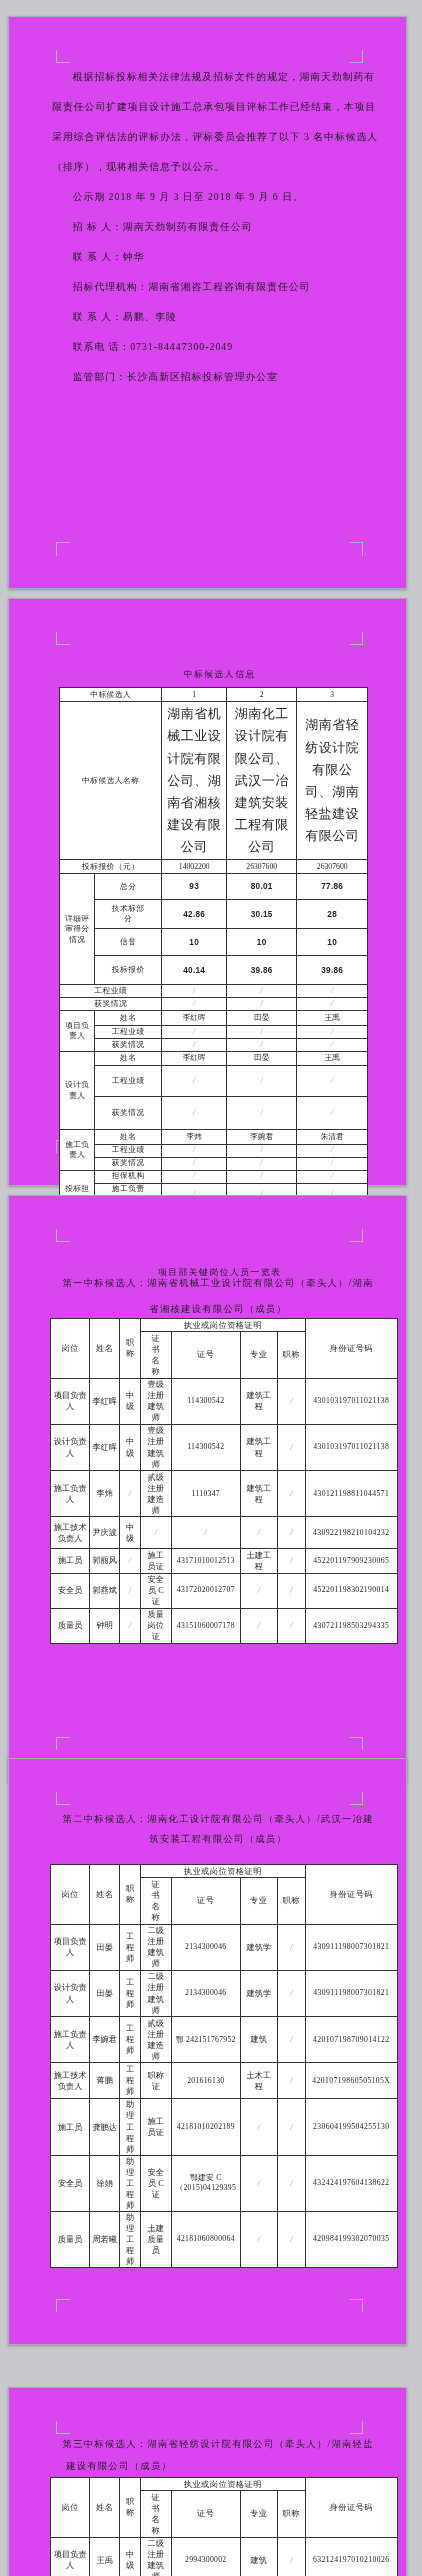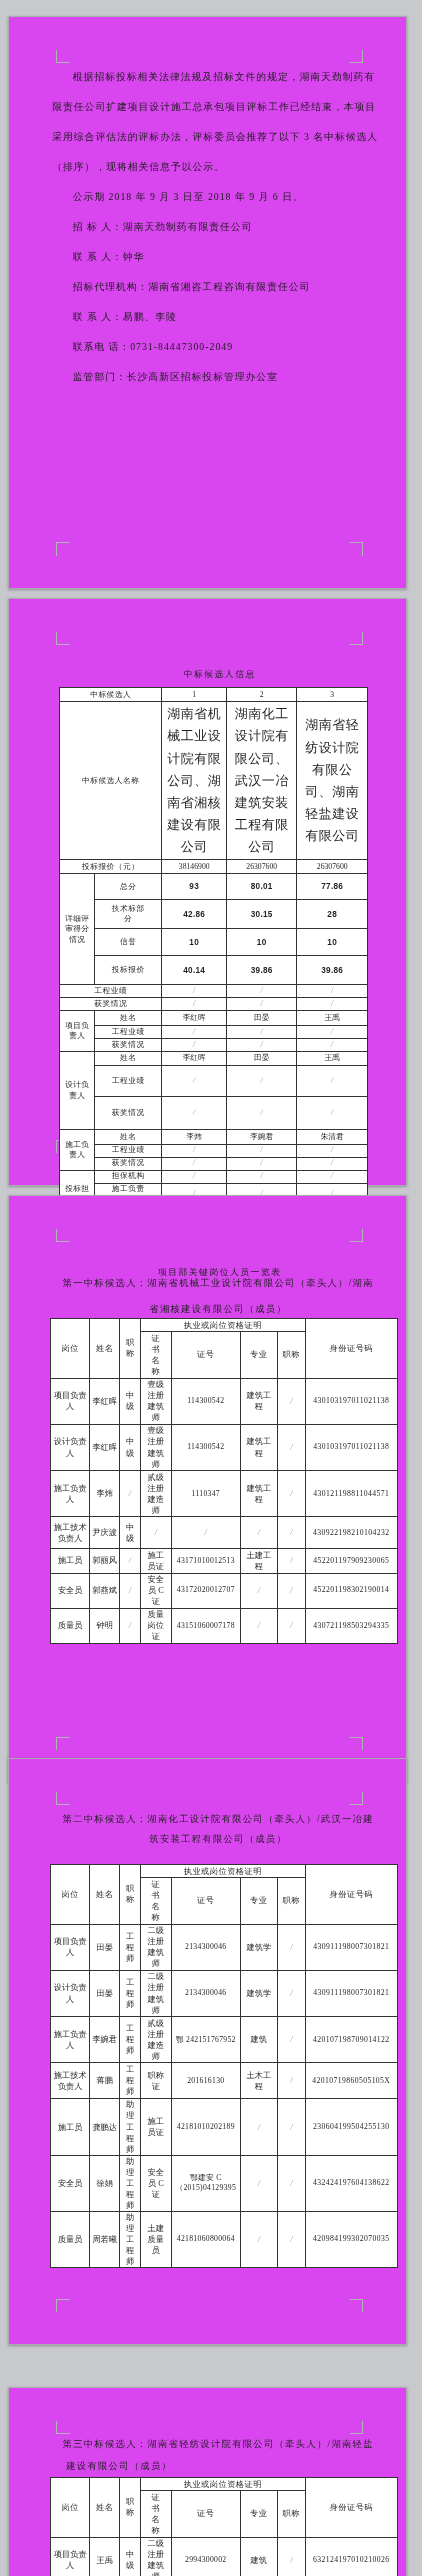--- a/index.html
+++ b/index.html
@@ -114,21 +114,21 @@
             <td class="val">3</td>
           </tr>
           <tr style="height: 59px;">
             <td class="lab full" colspan="2">中标候选人名称</td>
             <td class="val name">湖南省机械工业设计院有限公司、湖南省湘核建设有限公司</td>
             <td class="val name">湖南化工设计院有限公司、武汉一冶建筑安装工程有限公司</td>
             <td class="val name">湖南省轻纺设计院有限公司、湖南轻盐建设有限公司</td>
           </tr>
           <tr style="height: 14.4px;">
             <td class="lab full" colspan="2">投标报价（元）</td>
-            <td class="val">38146900</td>
+            <td class="val">14002200</td>
             <td class="val">26307600</td>
             <td class="val">26307600</td>
           </tr>
           <tr style="height: 26px;">
             <td class="grp" rowspan="4">详细评审得分情况</td>
             <td class="lab sub">总分</td>
             <td class="val score">93</td>
             <td class="val score">80.01</td>
             <td class="val score">77.86</td>
           </tr>

